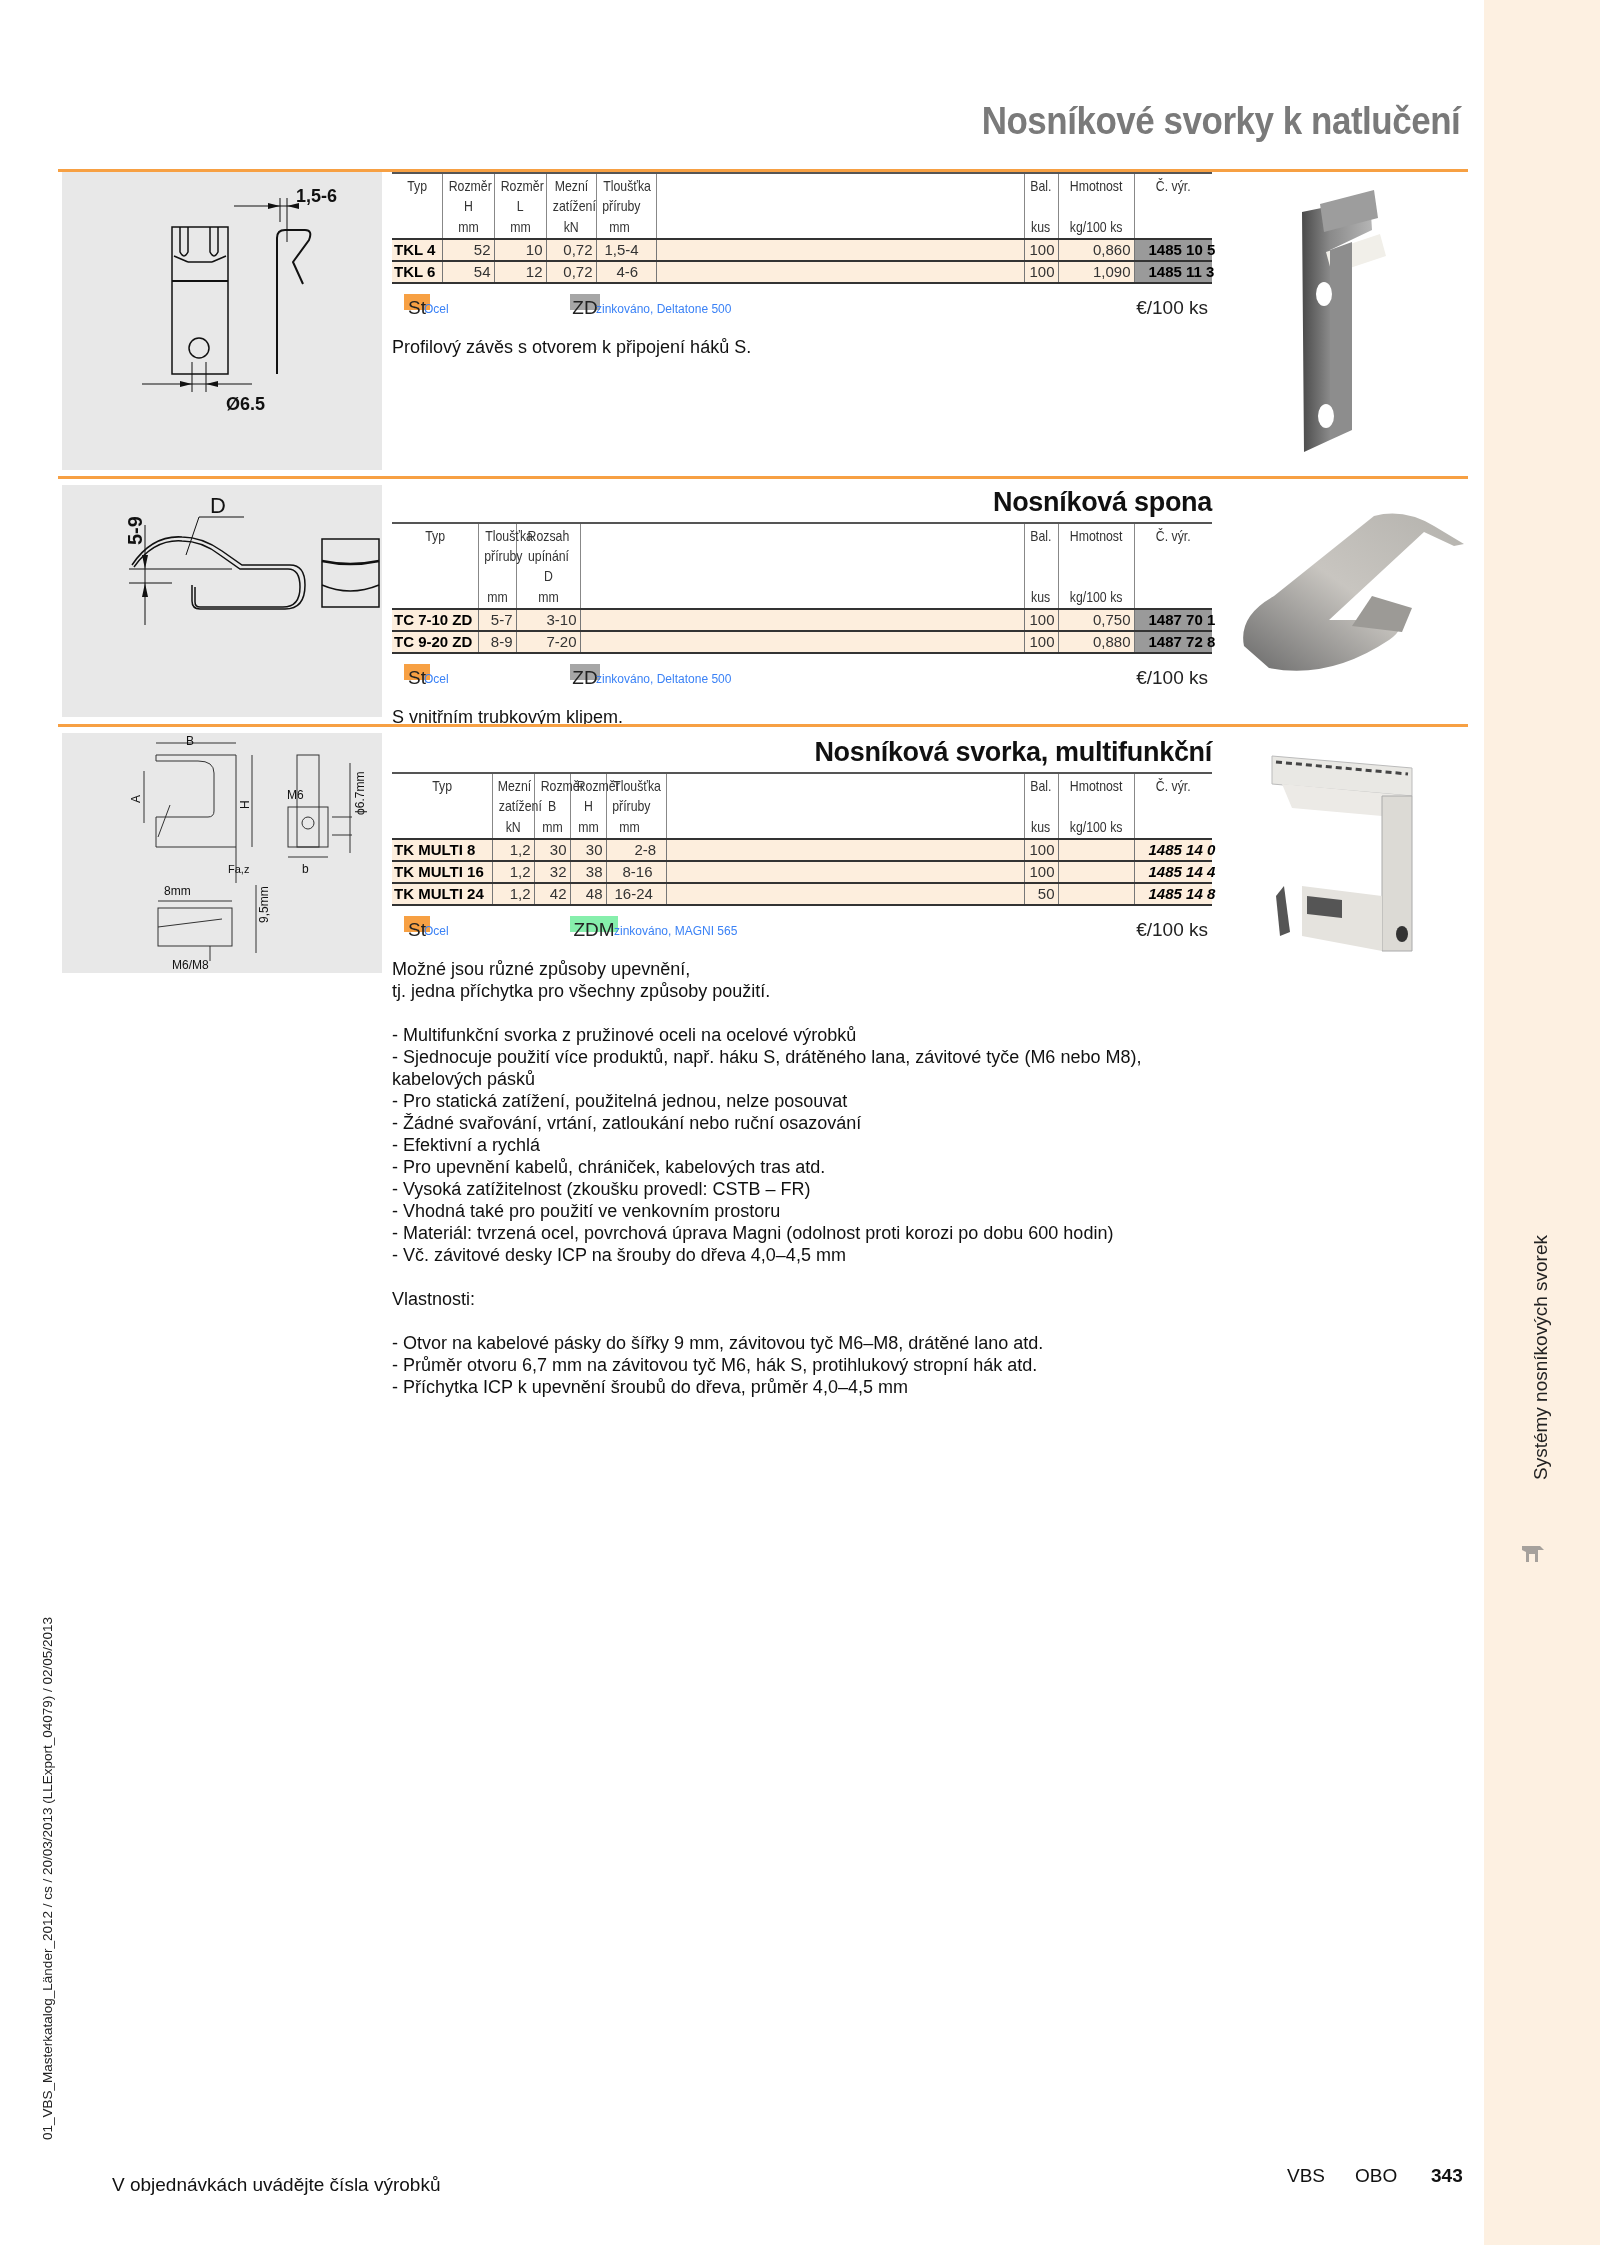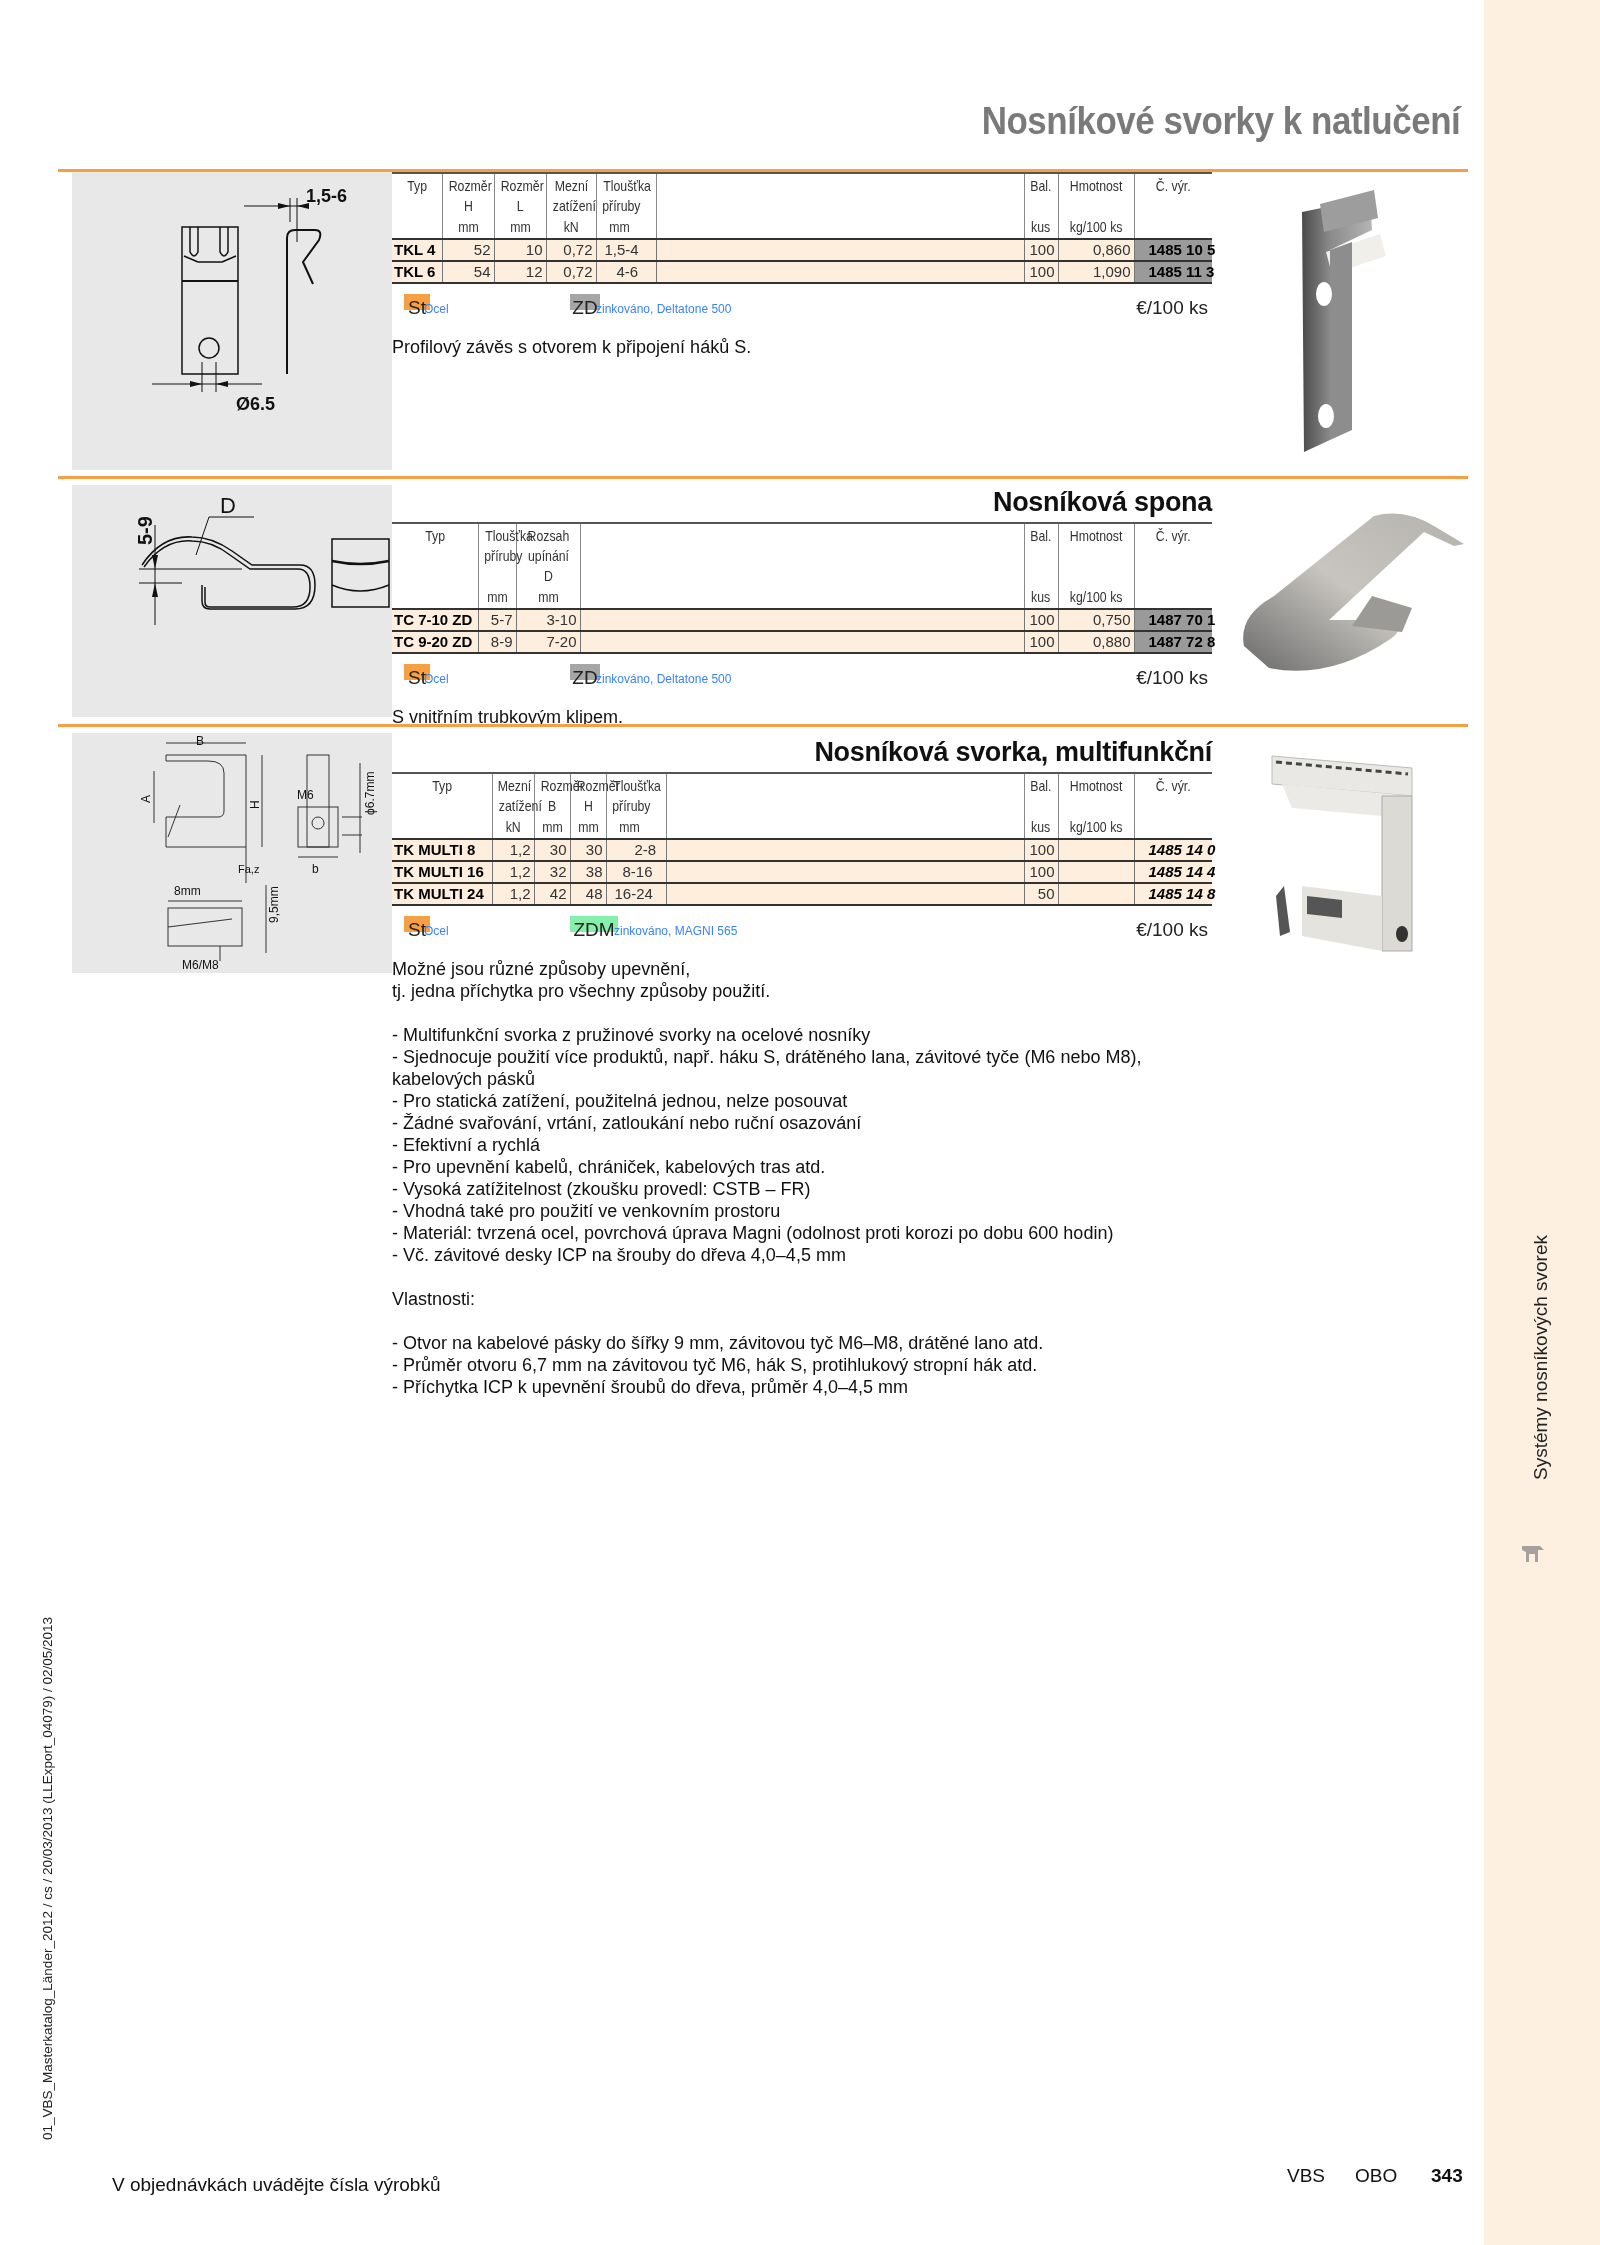--- a/index.html
+++ b/index.html
@@ -1,21 +1,21 @@
 <!DOCTYPE html>
 <html><head>
 <meta charset="utf-8">
 <style>
   * { box-sizing: border-box; margin: 0; padding: 0; }
   html, body { width: 1600px; height: 2245px; background: #ffffff; overflow: hidden; }
   body { position: relative; font-family: "Liberation Sans", sans-serif; color: #1a1a1a; }
   .right-band { position: absolute; left: 1484px; top: 0; width: 116px; height: 2245px; background: #fdf0e1; }
   .page-title { position: absolute; right: 140px; top: 100px; font-size: 38px; font-weight: bold; color: #7a7a7a; letter-spacing: -0.5px; transform: scaleX(0.92); transform-origin: right center; }
   .orange-rule { position: absolute; left: 58px; width: 1410px; height: 3px; background: #f7a043; }
-  .drawing-panel { position: absolute; left: 72px; width: 320px; background: #e8e8e8; }
+  .drawing-panel { position: absolute; left: 62px; width: 320px; background: #e8e8e8; }
   .section { position: absolute; left: 392px; width: 820px; }
   .sec-title { text-align: right; font-size: 27px; font-weight: bold; color: #111; height: 40px; line-height: 40px; letter-spacing: -0.3px; }
   table.spec { width: 820px; border-collapse: collapse; font-family: "Liberation Sans", sans-serif; font-size: 15px; table-layout: fixed; }
   table.spec th { font-weight: normal; font-size: 15px; color: #333; text-align: center; vertical-align: top; border-left: 1px solid #888; line-height: 20px; padding: 0 1px; transform-origin: center; }
   table.spec thead tr.hdr th { padding-top: 2px; }
   table.spec thead tr.units th { line-height: 22px; vertical-align: bottom; }
   table.spec th:first-child { border-left: none; }
   table.spec thead { border-top: 2px solid #555; }
   table.spec tbody tr { background: #fdeedd; border-top: 2px solid #333; }
   table.spec tbody tr:last-child { border-bottom: 2px solid #333; }
@@ -384,21 +384,21 @@
     <span class="badge st">St</span>
     <span class="legend-text" style="left:32px">Ocel</span>
     <span class="badge zdm" style="left:166px">ZDM</span>
     <span class="legend-text" style="left:222px">zinkováno, MAGNI 565</span>
     <span class="price-unit">€/100 ks</span>
   </div>
   <div class="desc">
     <p>Možné jsou různé způsoby upevnění,</p>
     <p>tj. jedna příchytka pro všechny způsoby použití.</p>
     <div class="gap"></div>
-    <p>- Multifunkční svorka z pružinové svorky na ocelové nosníky</p>
+    <p>- Multifunkční svorka z pružinové oceli na ocelové výrobků</p>
     <p>- Sjednocuje použití více produktů, např. háku S, drátěného lana, závitové tyče (M6 nebo M8), kabelových pásků</p>
     <p>- Pro statická zatížení, použitelná jednou, nelze posouvat</p>
     <p>- Žádné svařování, vrtání, zatloukání nebo ruční osazování</p>
     <p>- Efektivní a rychlá</p>
     <p>- Pro upevnění kabelů, chrániček, kabelových tras atd.</p>
     <p>- Vysoká zatížitelnost (zkoušku provedl: CSTB – FR)</p>
     <p>- Vhodná také pro použití ve venkovním prostoru</p>
     <p>- Materiál: tvrzená ocel, povrchová úprava Magni (odolnost proti korozi po dobu 600 hodin)</p>
     <p>- Vč. závitové desky ICP na šrouby do dřeva 4,0–4,5 mm</p>
     <div class="gap"></div>

